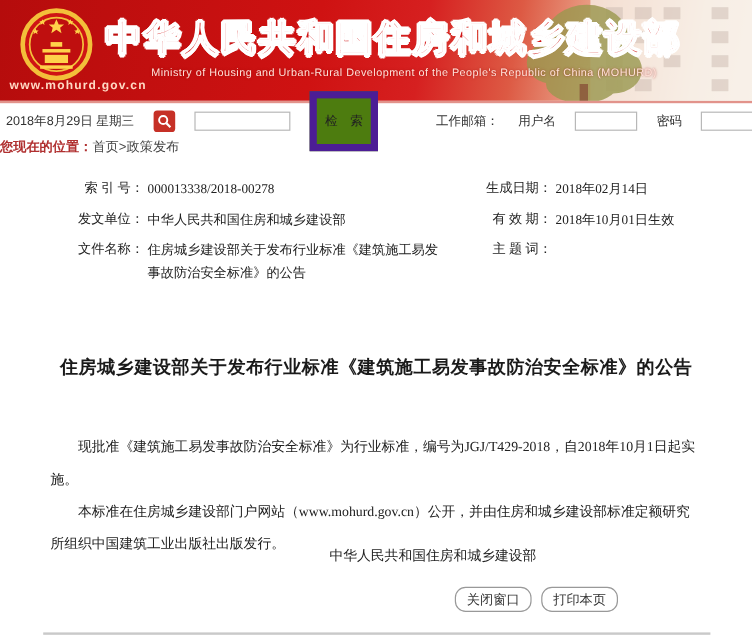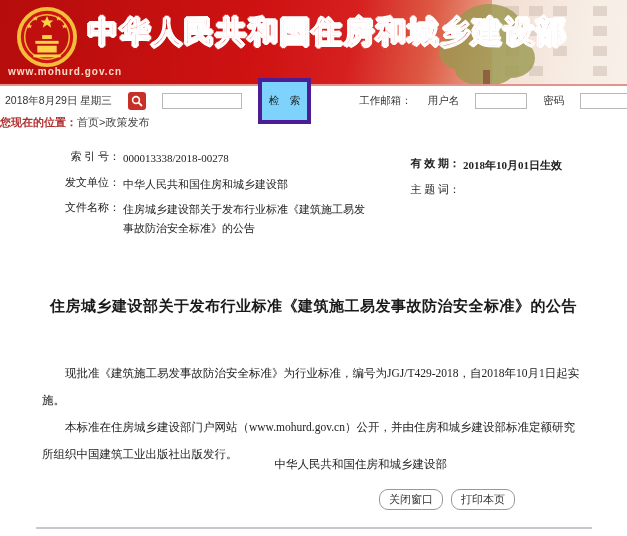--- a/index.html
+++ b/index.html
@@ -38,21 +38,21 @@
     position:absolute; top:88px; left:0; width:627px; height:26px;
     display:flex; align-items:center; white-space:nowrap;
     font-size:10.5px; color:#333; padding:0 5px; gap:16px;
   }
   .toolbar input {
     height:16px; border:1px solid #b8b8b8; background:#fff; font-size:10px; padding:0 2px;
   }
   .inp-search { width:80px; }
   .inp-user, .inp-pass { width:52px; }
   .btn-plain {
-    border:4px solid #4c1d95; background:#7dd3fc; font-size:10.5px; color:#222;
+    border:6px solid #4c1d95; background:#4d7c0f; font-size:10.5px; color:#222;
     padding:12px 7px; cursor:pointer; font-family:"Liberation Sans",sans-serif;
   }
   .ico-box {
     display:inline-flex; align-items:center; justify-content:center;
     width:18px; height:18px; background:#c63026; border-radius:3px; flex:none;
   }
   .red-link { color:#c03030;font-family:Liberation Mono, monospace; }
   .sep { width:2px; }
 
   
@@ -63,21 +63,21 @@
   
   .meta {
     position:absolute; top:149px; left:0; width:627px; display:flex;
     font-family:"Liberation Serif", serif; font-size:11px; color:#222;
   }
   .meta-left { width:372px; padding-left:62px; }
   .meta-right { flex:1; padding-left:30px; }
   .meta-row { display:flex; margin-bottom:7px; }
   .meta-label { flex:none; width:58px; text-align:right; white-space:pre; }
   .meta-value { flex:1; padding-left:3px; line-height:1.7; }
-  .mr-gap1 { margin-top:7px;font-weight:bold; }
+  .mr-gap1 { margin-top:7px; }
   .mr-gap2 { }
 
   
   .article-title {
     position:absolute; top:297px; left:0; width:627px; text-align:center;
     font-family:"Liberation Serif", serif; font-weight:bold; font-size:15px;
     color:#1a1a1a; letter-spacing:.5px;
   }
   .article-body {
     position:absolute; top:360px; left:42px; width:543px;
@@ -141,20 +141,21 @@
       <path transform="translate(50,21) scale(0.45)" d="M0,-6 L1.8,-1.9 6,-1.9 2.9,0.7 4,5 0,2.2 -4,5 -2.9,0.7 -6,-1.9 -1.8,-1.9 Z"></path>
       <rect x="20" y="36" width="24" height="3"></rect>
       <rect x="22" y="41" width="20" height="7"></rect>
       <rect x="18" y="50" width="28" height="3"></rect>
       <rect x="27" y="30" width="10" height="4"></rect>
     </g>
   </svg>
 
   <div class="site-url">www.mohurd.gov.cn</div>
   <div class="banner-title">中华人民共和国住房和城乡建设部</div>
+  <div class="banner-sub">Ministry of Housing and Urban-Rural Development of the People's Republic of China (MOHURD)</div>
 </div>
 
 <div class="toolbar">
   <span>2018年8月29日 星期三</span>
   <span class="ico-box">
     <svg width="12" height="12" viewBox="0 0 12 12">
         <circle cx="5" cy="5" r="3.4" fill="none" stroke="#fff" stroke-width="1.6"></circle>
         <line x1="7.6" y1="7.6" x2="11" y2="11" stroke="#fff" stroke-width="1.8"></line>
       </svg>
   </span>
@@ -196,20 +197,24 @@
     <div class="meta-row">
       <span class="meta-label">发文单位：</span>
       <span class="meta-value">中华人民共和国住房和城乡建设部</span>
     </div>
     <div class="meta-row">
       <span class="meta-label">文件名称：</span>
       <span class="meta-value">住房城乡建设部关于发布行业标准《建筑施工易发事故防治安全标准》的公告</span>
     </div>
   </div>
   <div class="meta-right">
+    <div class="meta-row">
+      <span class="meta-label">生成日期：</span>
+      <span class="meta-value">2018年02月14日</span>
+    </div>
     <div class="meta-row mr-gap1">
       <span class="meta-label">有 效 期：</span>
       <span class="meta-value">2018年10月01日生效</span>
     </div>
     <div class="meta-row mr-gap2">
       <span class="meta-label">主 题 词：</span>
       <span class="meta-value"></span>
     </div>
   </div>
 </div>

